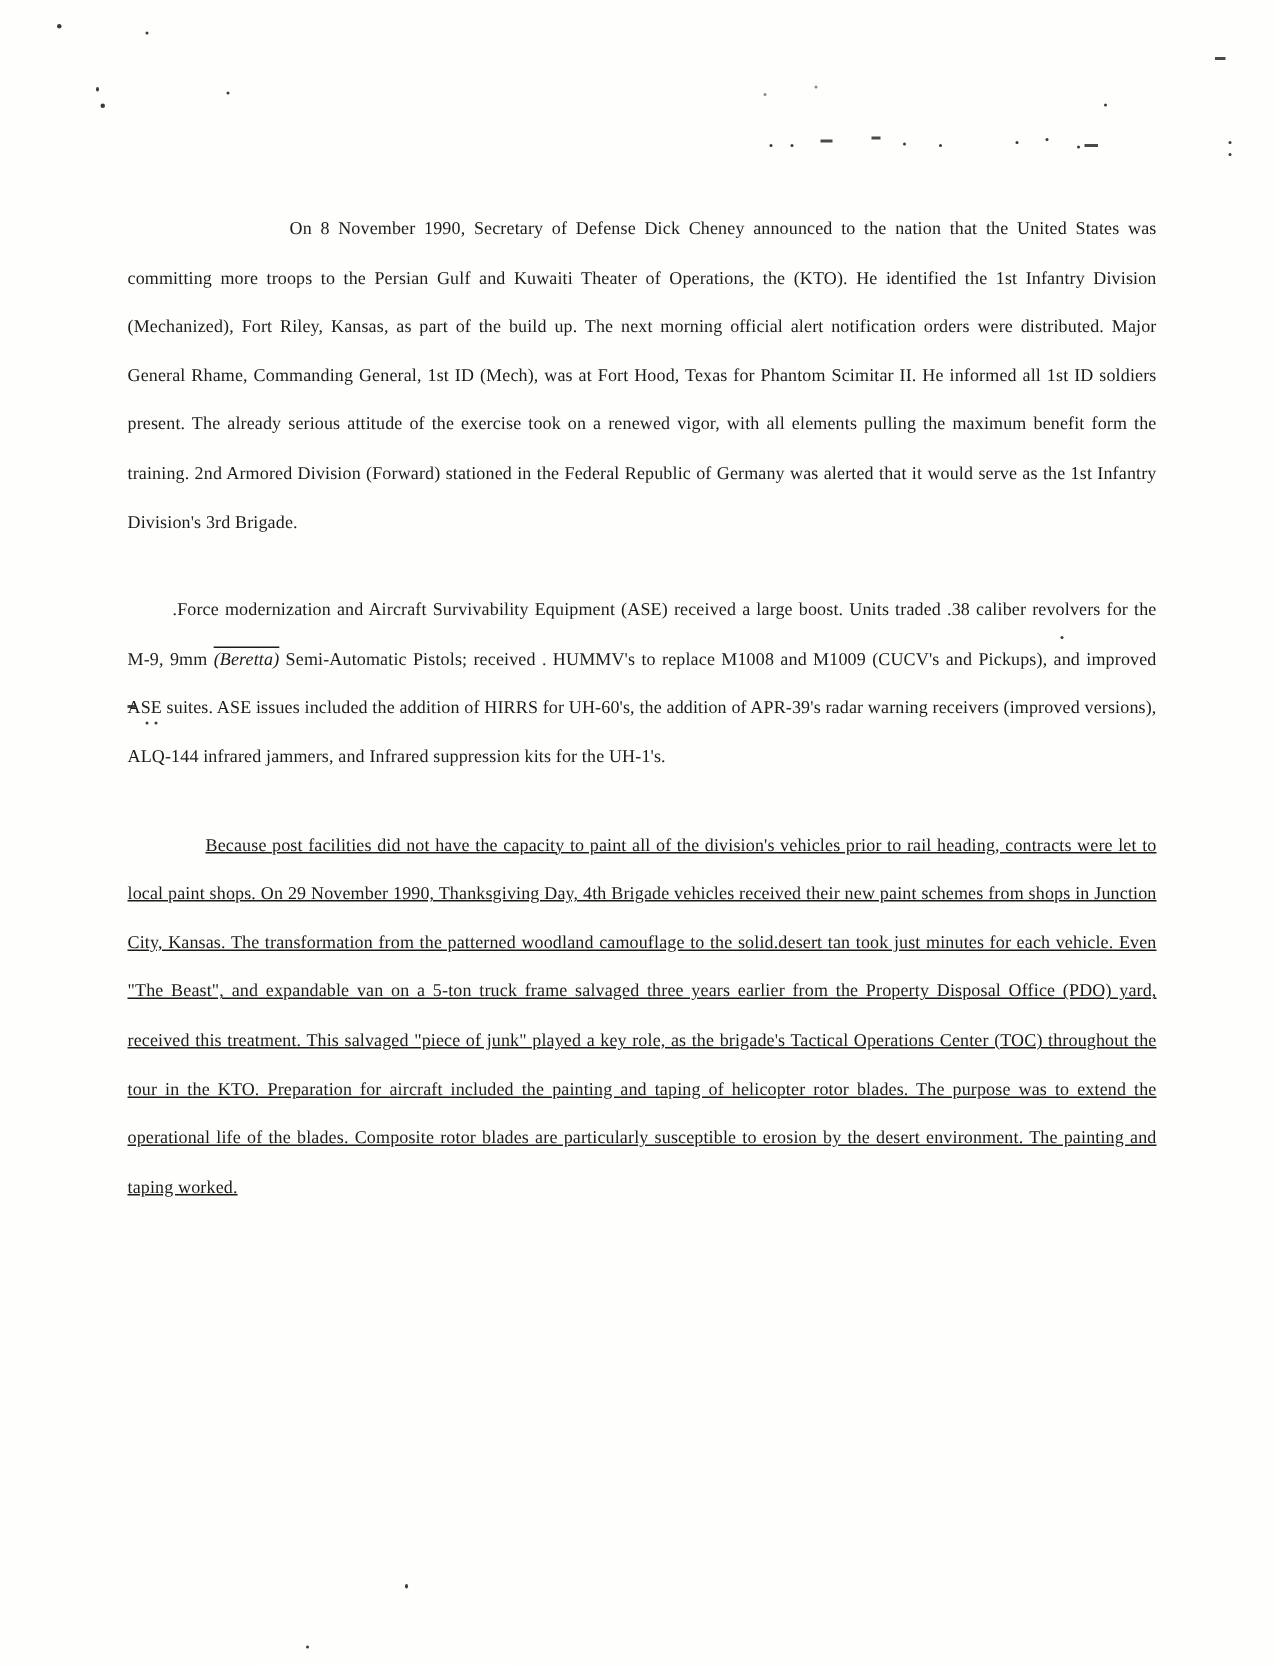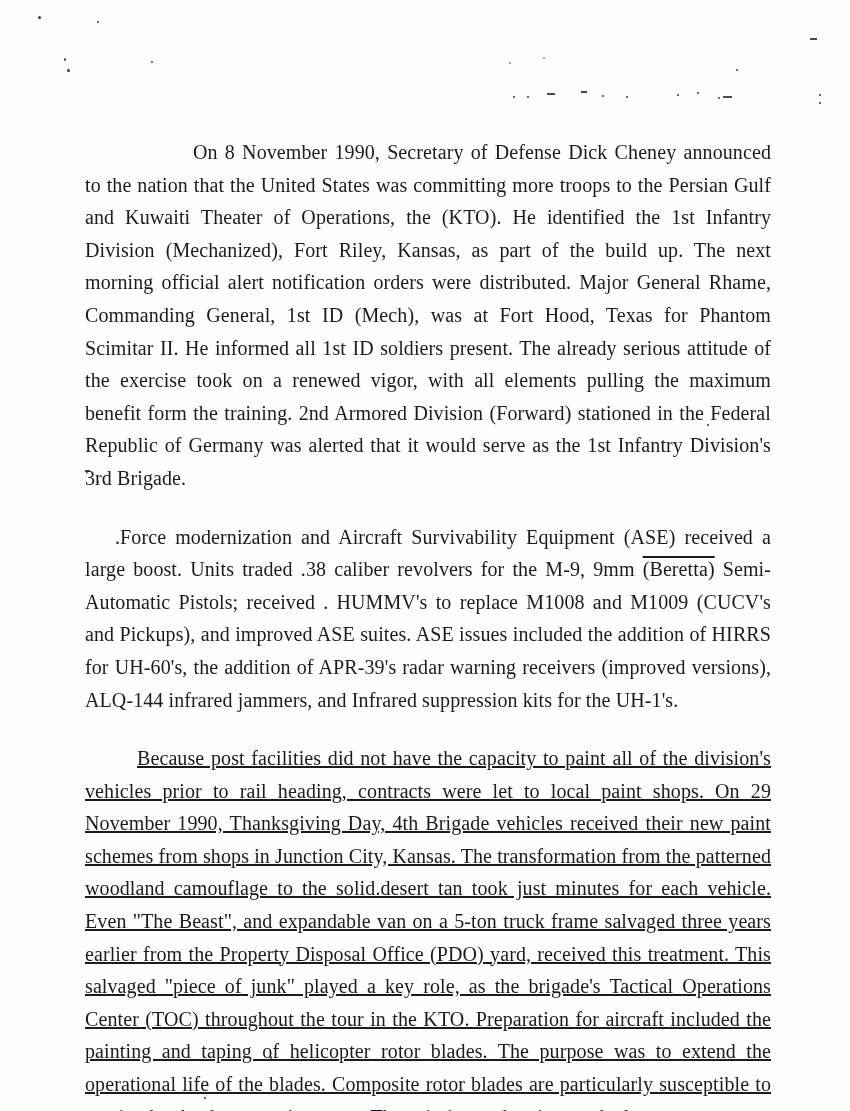--- a/index.html
+++ b/index.html
@@ -17,30 +17,30 @@
     overflow: hidden;
   }
   .doc-content {
     position: absolute;
     left: 85px;
     top: 136px;
     width: 686px;
   }
   .para {
     margin: 0;
-    font-size: 20px;
+    font-size: 12px;
     line-height: 32.6px;
     text-align: justify;
     letter-spacing: 0.1px;
   }
   .para + .para { margin-top: 26px; }
   .p1 { text-indent: 108px; }
   .p2 { text-indent: 30px; }
   .p3 { text-indent: 52px; text-decoration: underline; }
-  .overline-word { text-decoration: overline; }
+  .overline-word { text-decoration: overline; font-style: italic; }
   .speck {
     position: absolute;
     background: #3a3a3a;
     border-radius: 50%;
   }
   .speck.faint { background: #8a8a8a; }
   .dash {
     position: absolute;
     background: #4a4a4a;
   }

